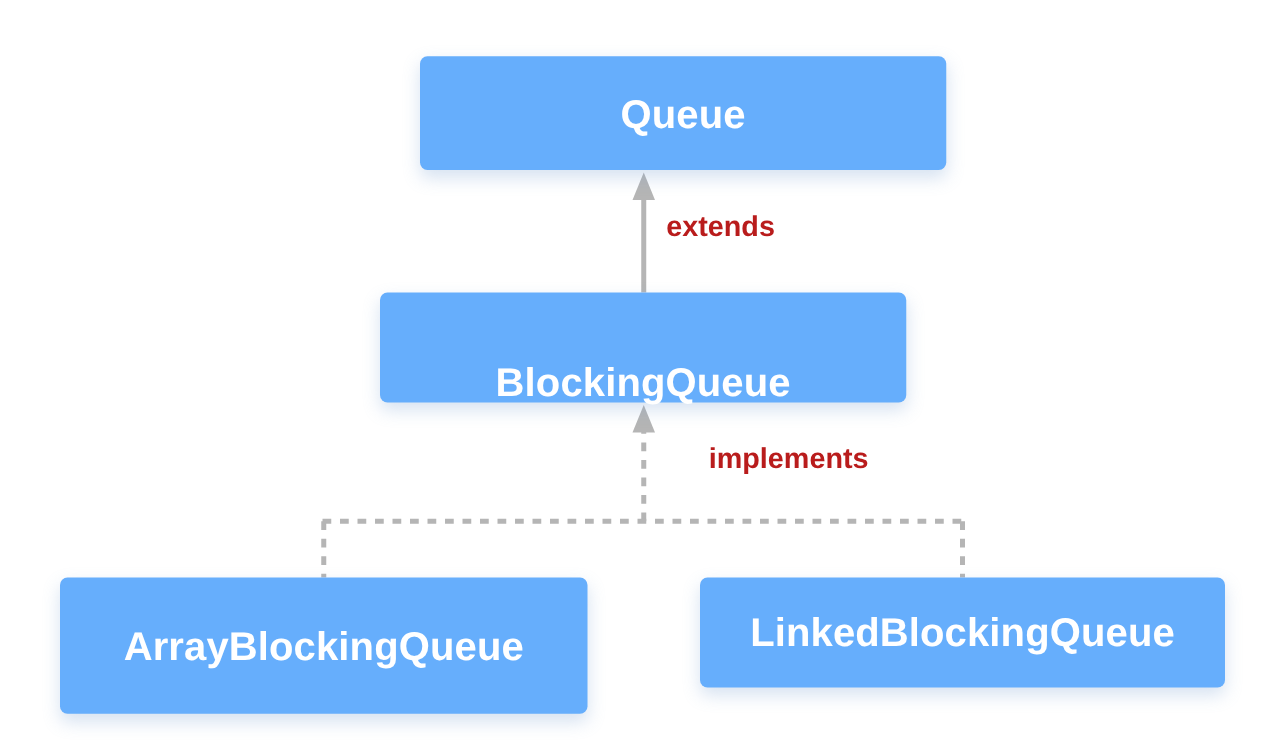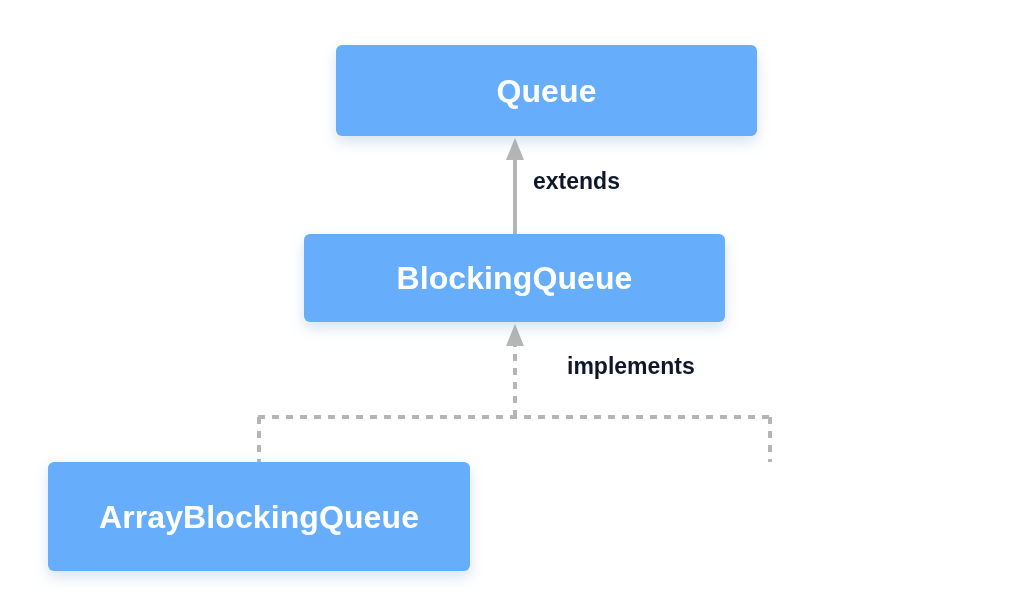--- a/index.html
+++ b/index.html
@@ -34,38 +34,38 @@
   .node-label {
     color: #ffffff;
     font-weight: bold;
     font-size: 32px;
     line-height: 1;
     letter-spacing: 0.1px;
     white-space: nowrap;
   }
 
   #node-queue        { left: 304px; top: 45px;  width: 421px; height: 91px; margin-left: 32px; }
-  #node-blockingqueue{ left: 304px; top: 234px; width: 421px; height: 88px; }
+  #node-blockingqueue{ left: 304px; top: 234px; width: 421px; height: 88px; align-items: flex-end; }
   #node-arrayblockingqueue { left: 48px;  top: 462px; width: 422px; height: 109px; }
   #node-linkedblockingqueue{ left: 560px; top: 462px; width: 420px; height: 88px; }
 
   
   #connectors {
     position: absolute;
     left: 0;
     top: 0;
     width: 1028px;
     height: 600px;
     pointer-events: none;
   }
 
   
   .rel-label {
     position: absolute;
-    color: #0f172a;
+    color: #b91c1c;
     font-weight: bold;
     font-size: 23px;
     line-height: 1;
     white-space: nowrap;
   }
   #label-extends    { left: 533px; top: 170px; }
   #label-implements { left: 533px; top: 355px; margin-left: 34px; }
 </style>
 </head>
 <body>
@@ -96,18 +96,21 @@
   </div>
 
   <div class="node" id="node-blockingqueue">
     <span class="node-label">BlockingQueue</span>
   </div>
 
   <div class="node" id="node-arrayblockingqueue">
     <span class="node-label">ArrayBlockingQueue</span>
   </div>
 
+  <div class="node" id="node-linkedblockingqueue">
+    <span class="node-label">LinkedBlockingQueue</span>
+  </div>
 
   <div class="rel-label" id="label-extends">extends</div>
 
   <div class="rel-label" id="label-implements">implements</div>
 
 </div>
 
 </body></html>

